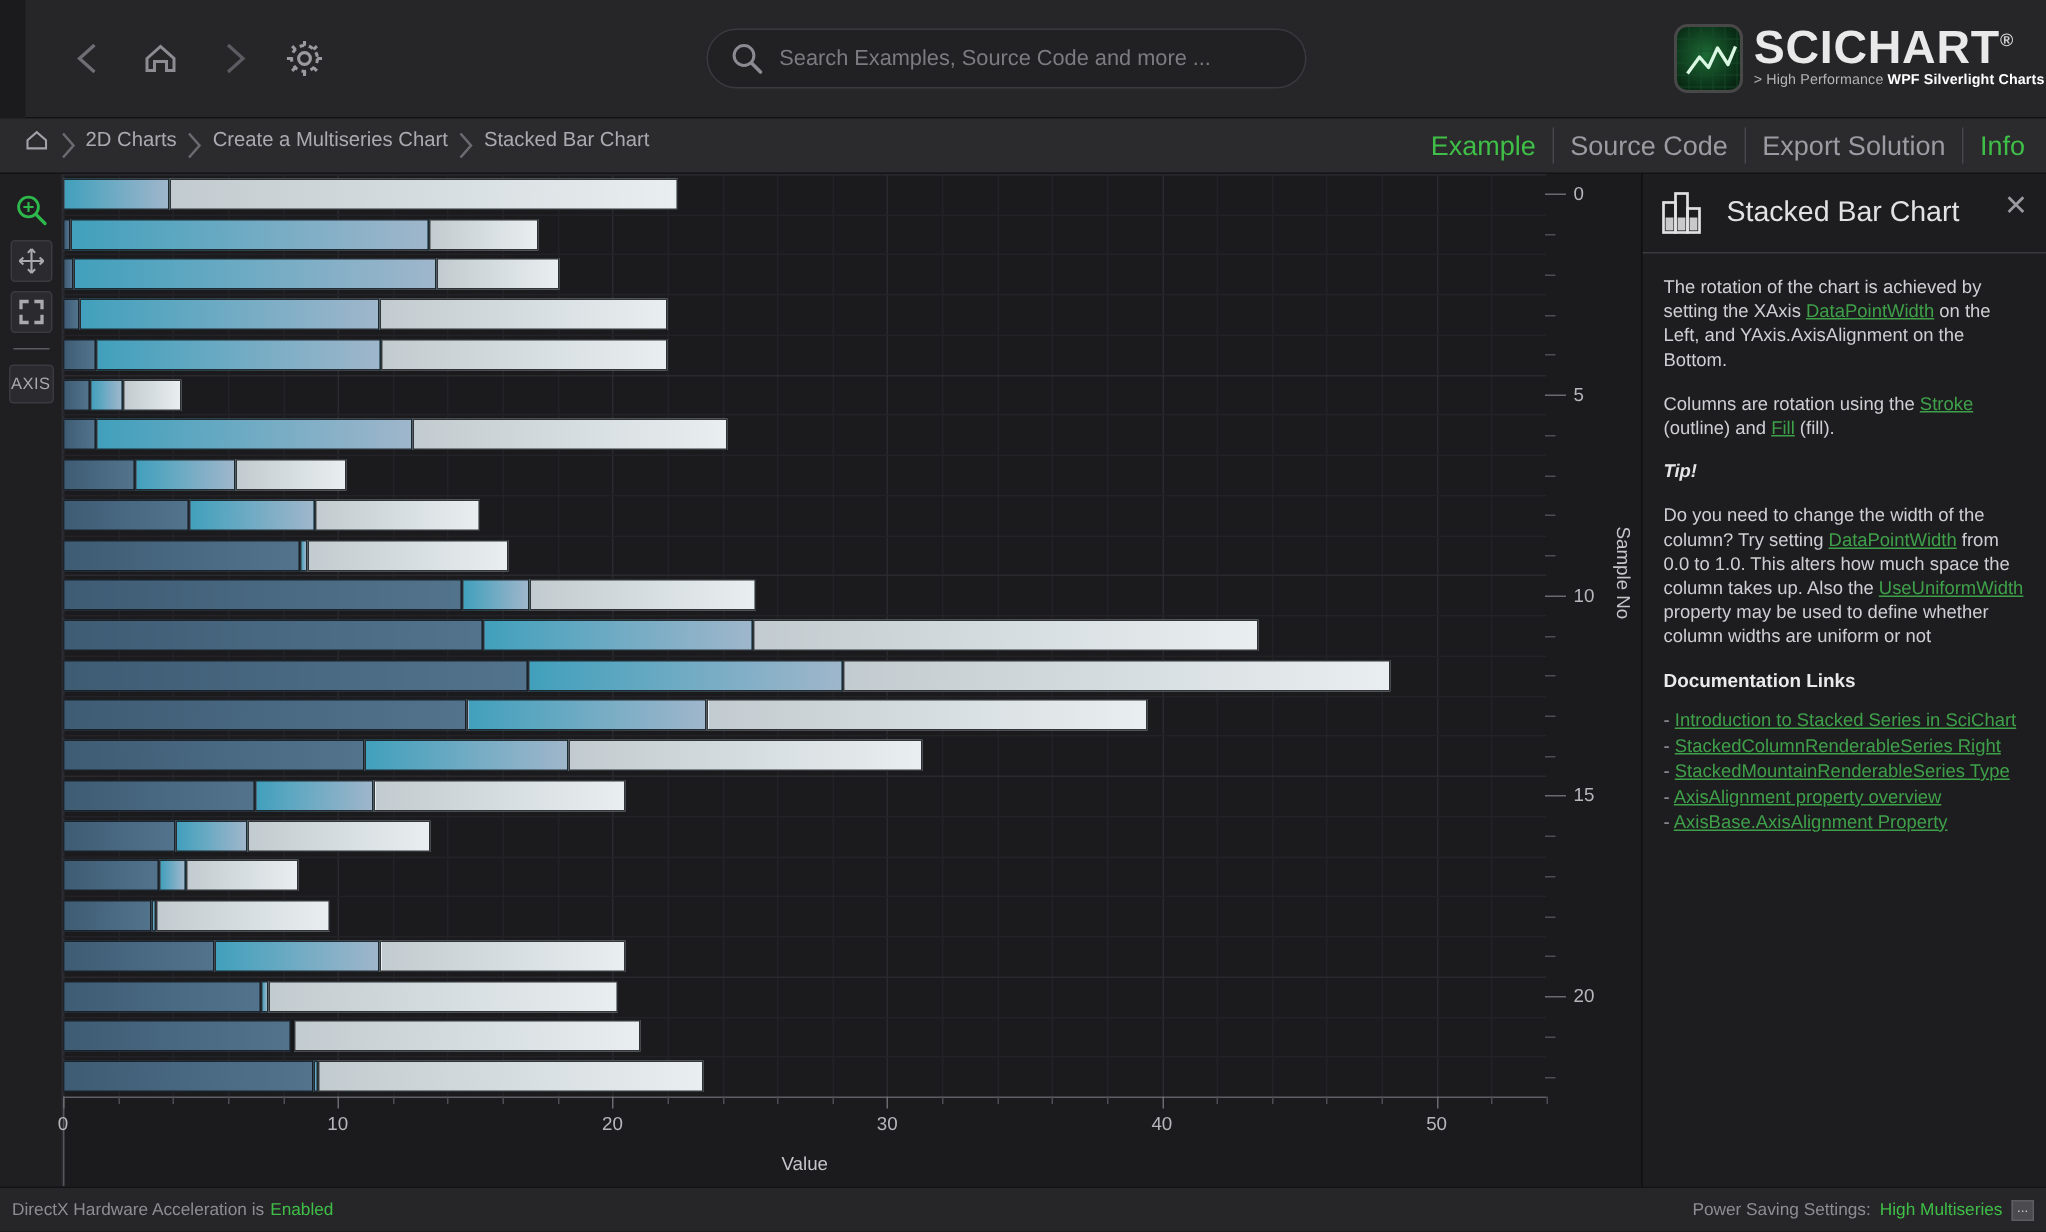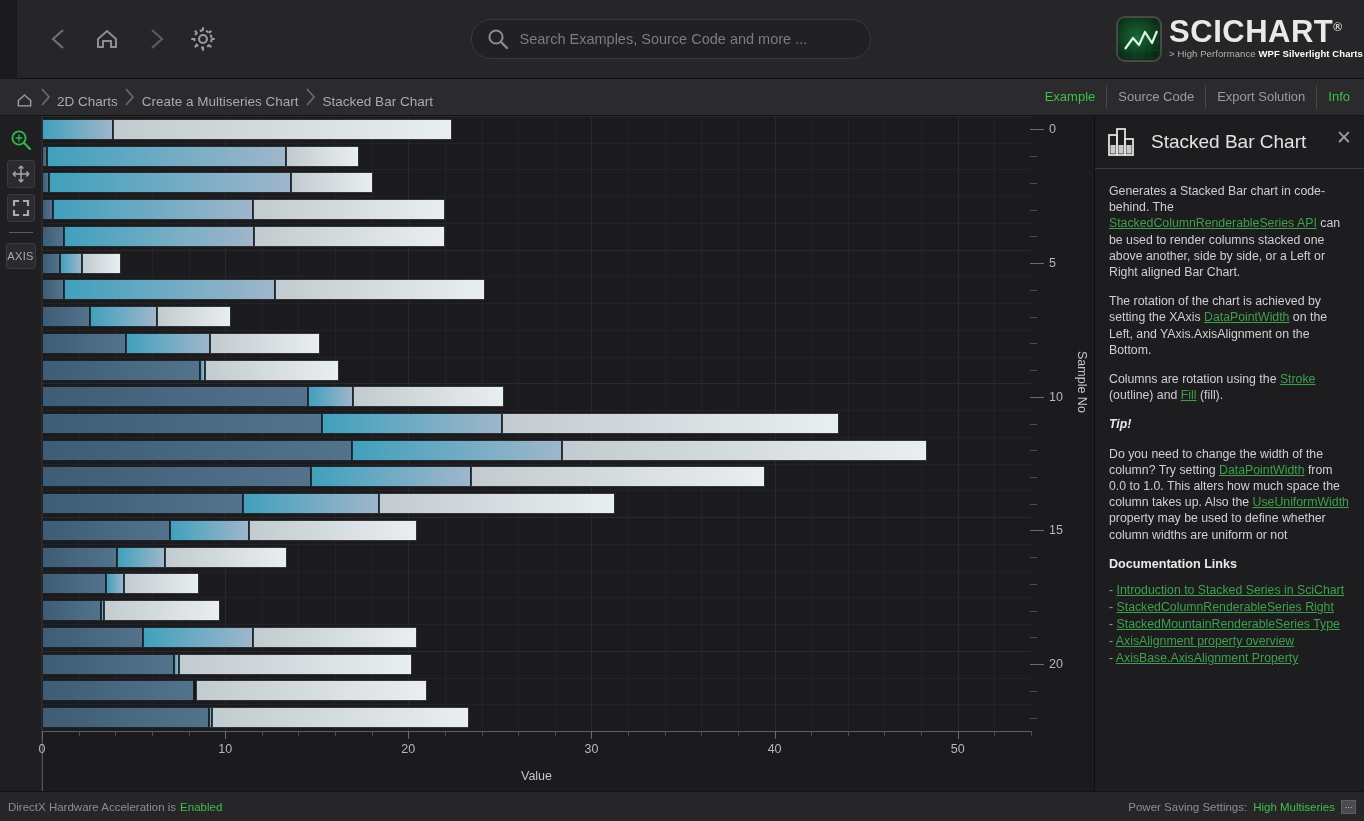--- a/index.html
+++ b/index.html
@@ -58,37 +58,37 @@
   .logo-reg { font-size: 12px; vertical-align: super; color: #d0d0d0; }
   .logo-tag { font-size: 9.5px; color: #b4b4b4; margin-top: 2px; letter-spacing: 0.1px; }
   .logo-tag b { color: #ffffff; }
 
   
   .crumbbar {
     position: absolute; left: 0; top: 79px; width: 1364px; height: 37px;
     background: #2b2b2e; border-bottom: 1px solid #131315;
     display: flex; align-items: center;
   }
-  .crumbs { display: flex; align-items: flex-end; padding-left: 10px; }
+  .crumbs { display: flex; align-items: flex-start; padding-left: 10px; }
   .crumb {
     font-size: 13.5px; color: #aaaab0; padding: 0 4px; cursor: pointer;
     white-space: nowrap;
   }
   .crumb.home { padding: 0 4px 0 6px; display: flex; align-items: center; }
   .chev { width: 16px; height: 24px; display: flex; align-items: center; justify-content: center; }
   .crumbspacer { flex: 1; }
   .feedback { display: flex; align-items: center; height: 37px; }
   .fb-item {
     display: flex; align-items: center; gap: 7px; padding: 0 12px;
     font-size: 13px; color: #9b9ba1; height: 24px;
     border-right: 1px solid #46464b; cursor: pointer; white-space: nowrap;
   }
   .tabs { display: flex; align-items: center; height: 37px; }
   .tab {
-    font-size: 13px; padding: 0 11px; height: 24px; line-height: 24px;
+    font-size: 18px; padding: 0 11px; height: 24px; line-height: 24px;
     color: #9b9ba1; border-right: 1px solid #46464b; cursor: pointer;
     white-space: nowrap;
   }
   .tab.active { color: #3fbf47; }
   .tab:last-child { border-right: none; padding-right: 14px; }
 
   
   .main {
     position: absolute; left: 0; top: 116px; width: 1364px; height: 675px;
     display: flex;
@@ -725,23 +725,20 @@
             <rect x="11.4" y="19" width="5.2" height="8.6"></rect>
             <rect x="19.4" y="19" width="5.2" height="8.6"></rect>
           </g>
         </svg>
         <div class="info-title">Stacked Bar Chart</div>
         <div class="info-close">✕</div>
       </div>
 
       <div class="info-body">
         <p>
-          <span>Generates a Stacked Bar chart in code-behind. The </span><a>StackedColumnRenderableSeries API</a><span> can be used to render columns stacked one above another, side by side, or a Left or Right aligned Bar Chart.</span>
-        </p>
-        <p>
           <span>The rotation of the chart is achieved by setting the XAxis </span><a>DataPointWidth</a><span> on the Left, and YAxis.AxisAlignment on the Bottom.</span>
         </p>
         <p>
           <span>Columns are rotation using the </span><a>Stroke</a><span> (outline) and </span><a>Fill</a><span> (fill).</span>
         </p>
         <div class="tip">Tip!</div>
         <p>
           <span>Do you need to change the width of the column? Try setting </span><a>DataPointWidth</a><span> from 0.0 to 1.0. This alters how much space the column takes up. Also the </span><a>UseUniformWidth</a><span> property may be used to define whether column widths are uniform or not</span>
         </p>
         <div class="doc-title">Documentation Links</div>

